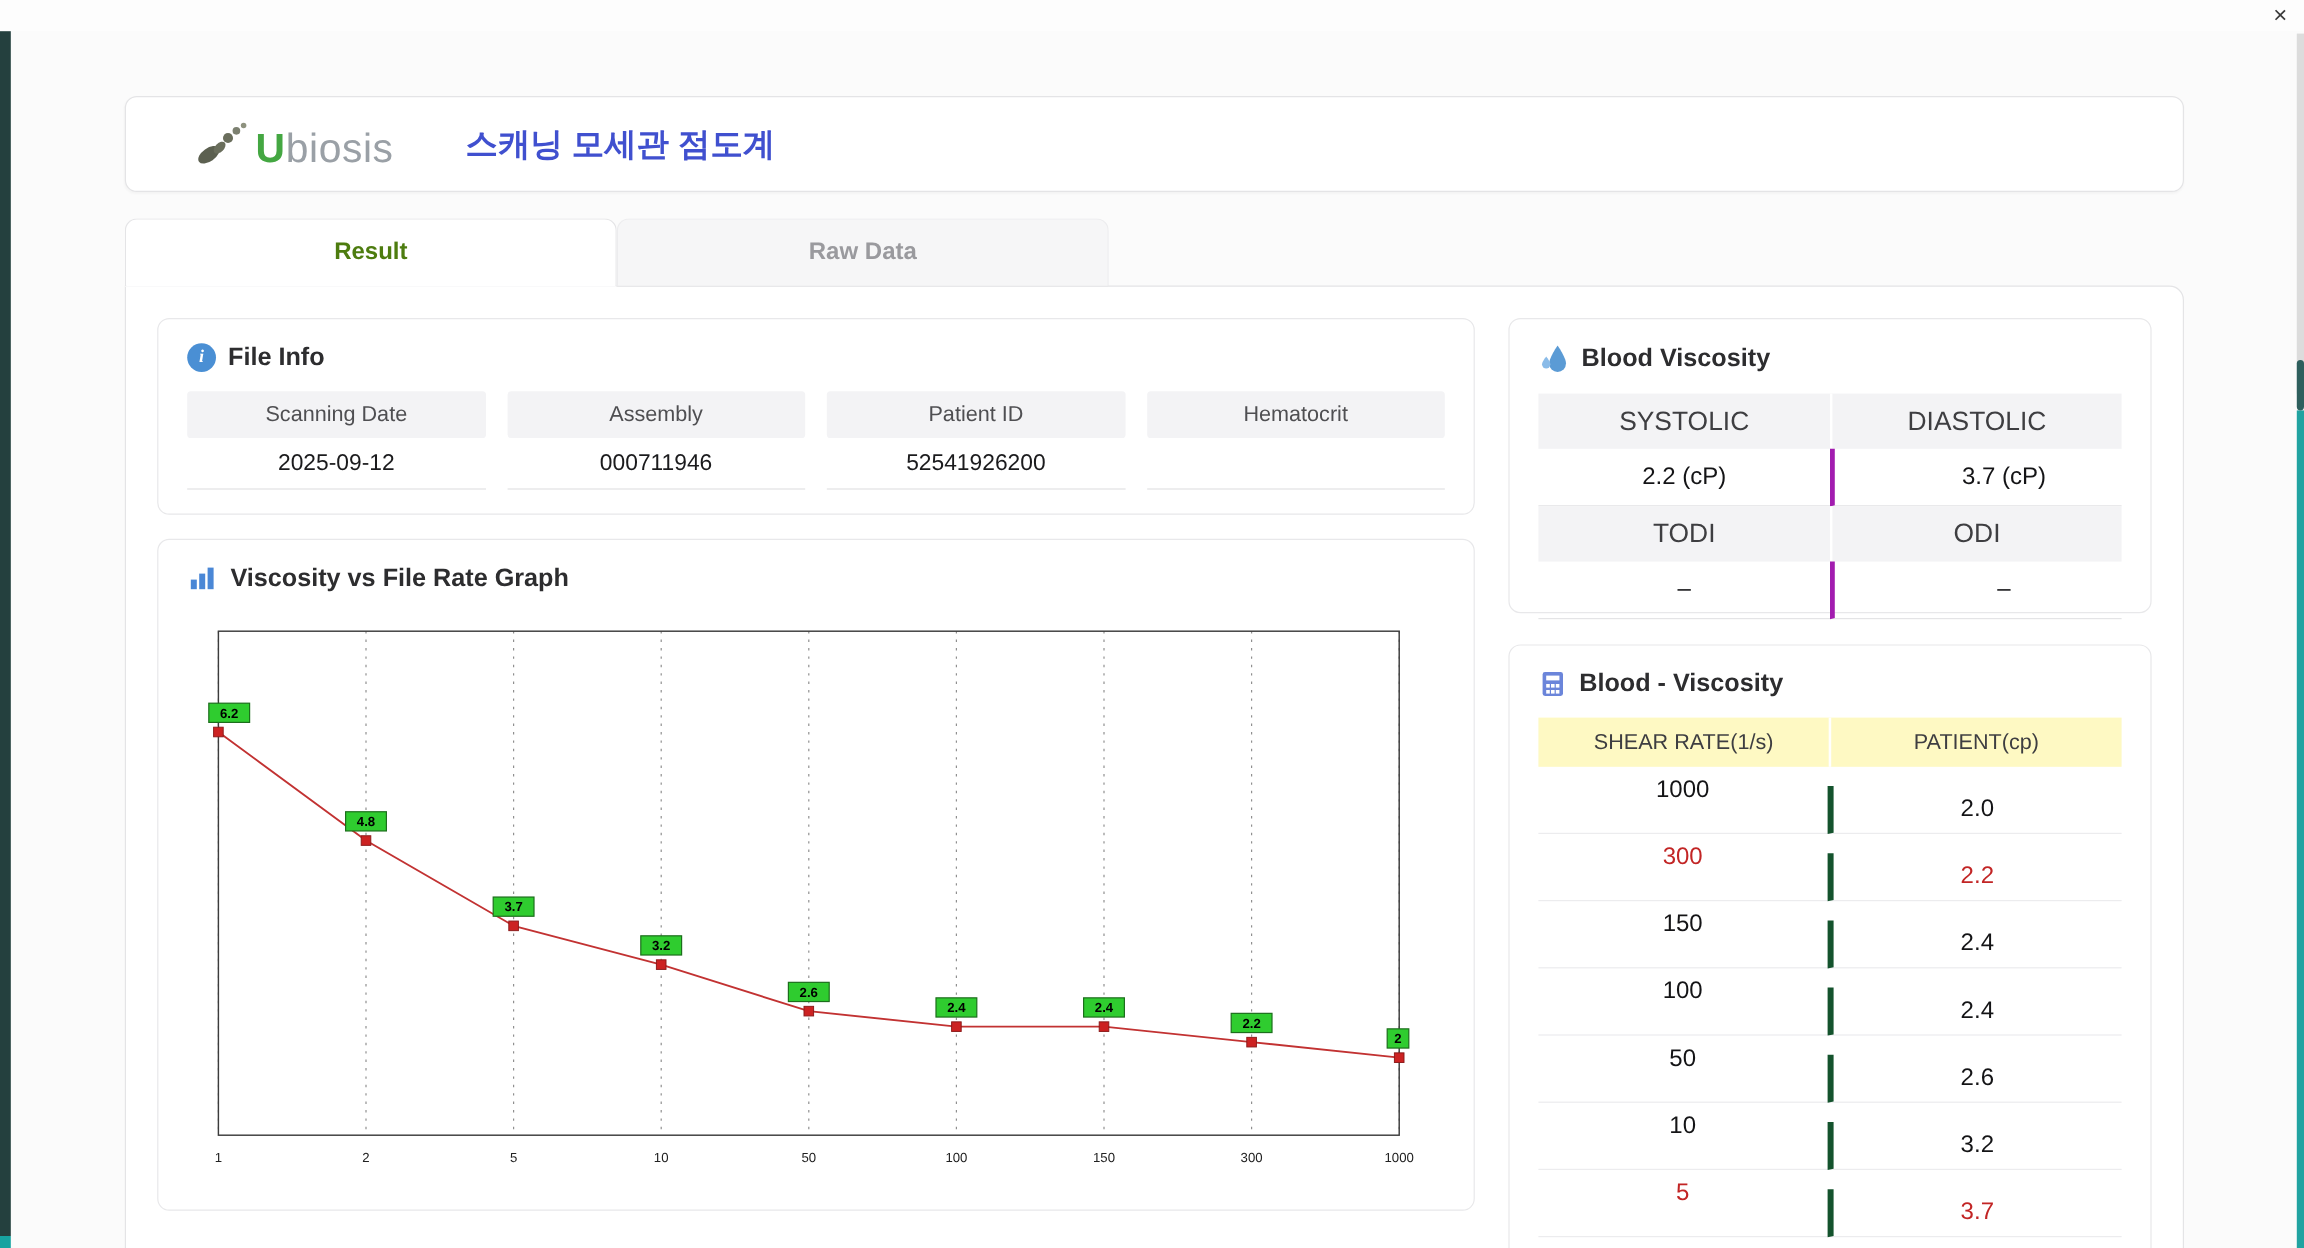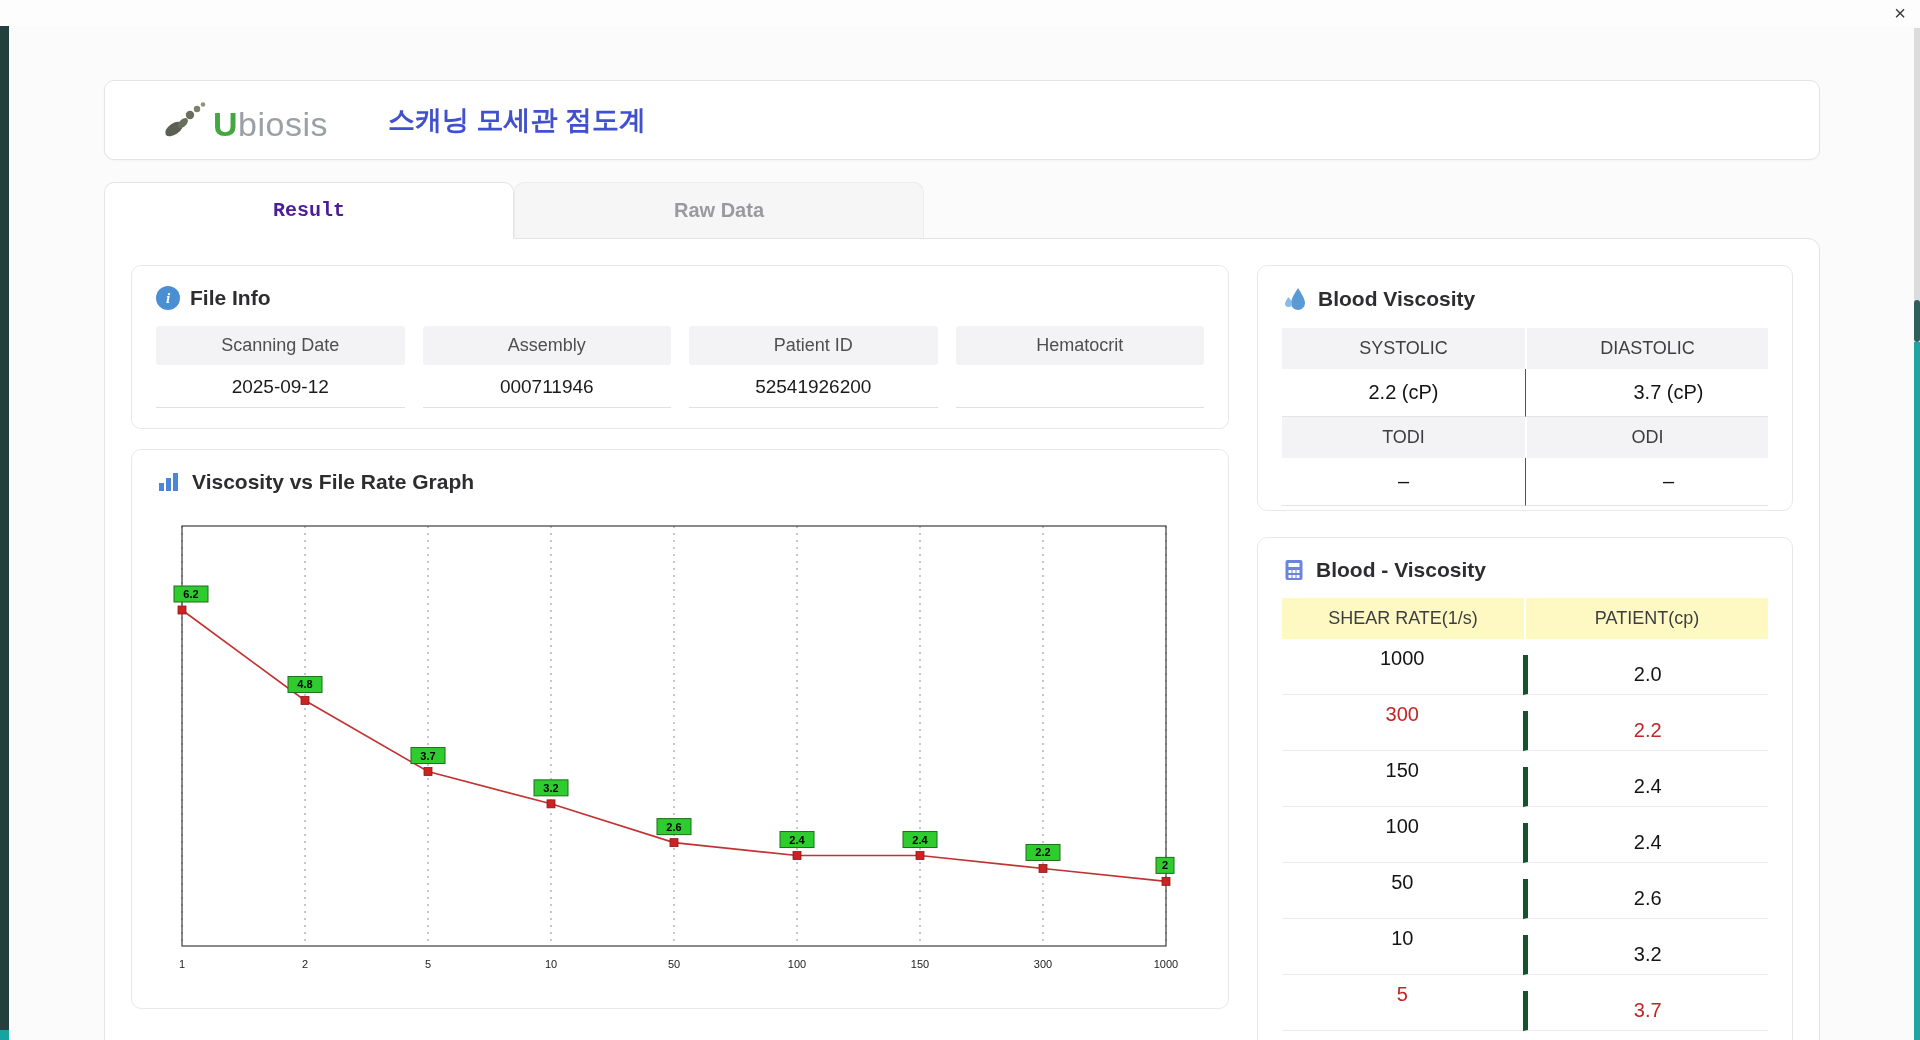--- a/index.html
+++ b/index.html
@@ -24,21 +24,21 @@
   .logo-text { font-size:34px; letter-spacing:.5px; line-height:1; }
   .logo-u { color:#44a742; font-weight:700; }
   .logo-rest { color:#9aa0a6; font-weight:400; }
   .app-title { margin-left:60px; font-size:27px; font-weight:700; color:#4050cf; }
 
   
   .tabs { display:flex; margin-top:22px; position:relative; z-index:2; margin-bottom:-1px; }
   .tab { width:410px; height:57px; display:flex; align-items:center; justify-content:center;
     font-size:20px; border-top-left-radius:10px; border-top-right-radius:10px; cursor:pointer; }
   .tab.active { background:#fff; border:1px solid #e4e4e6; border-bottom:1px solid #fff;
-    color:#4c1d95; font-weight:700;font-family:Liberation Mono, monospace; }
+    color:#4d7c0f; font-weight:700; }
   .tab.inactive { background:#f6f6f7; border:1px solid #ececee; border-bottom:1px solid #e4e4e6;
     color:#9a9a9e; font-weight:600; }
 
   
   .content-card { background:#fff; border:1px solid #e4e4e6; border-radius:12px; border-top-left-radius:0;
     padding:26px; display:flex; gap:28px; }
   .col-left { width:1098px; display:flex; flex-direction:column; gap:20px; }
   .col-right { flex:1; display:flex; flex-direction:column; gap:26px; }
 
   .card { background:#fff; border:1px solid #e8e8ea; border-radius:10px; padding:20px 24px; }
@@ -56,24 +56,24 @@
   .field-label { background:#f3f3f5; color:#4f4f52; font-size:18px; text-align:center; padding:9px 0; border-radius:3px; }
   .field-value { text-align:center; font-size:19px; color:#1b1b1d; padding:11px 0 9px; border-bottom:1px solid #e1e1e3; min-height:43px; }
 
   
   .graph-card { height:560px; }
   #viscosity-chart { display:block; margin-top:4px; }
 
   
   .bv-card { height:246px; }
   .bv-grid { display:grid; grid-template-columns:1fr 1fr; }
-  .bv-head { background:#f3f3f5; text-align:center; font-size:18px; color:#3e3e41; padding:10px 0; }
+  .bv-head { background:#f3f3f5; text-align:center; font-size:22px; color:#3e3e41; padding:10px 0; }
   .bv-val  { text-align:center; font-size:20px; color:#141416; padding:12px 0; border-bottom:1px solid #e4e4e6; }
   .bv-head.col2 { border-left:2px solid #fff; }
-  .bv-val.col2  { border-left:1px solid #a21caf;padding-left:43px; }
+  .bv-val.col2  { border-left:4px solid #a21caf;padding-left:43px; }
 
   
   .sv-card { flex:1; }
   .sv-table { display:flex; flex-direction:column; }
   .sv-hrow, .sv-row { display:flex; }
   .sv-head { flex:1; background:#fef9c3; text-align:center; font-size:18px; color:#3e3e41; padding:10px 0; }
   .sv-head.col2 { border-left:2px solid #fff; }
   .sv-cell { flex:1; text-align:center; font-size:20px; color:#141416; padding:8px 0; border-bottom:1px solid #ececee; }
   .sv-cell.col2 { border-left:5px solid #14532d;margin-top:16px; }
   .sv-row.red .sv-cell { color:#c22525; }

